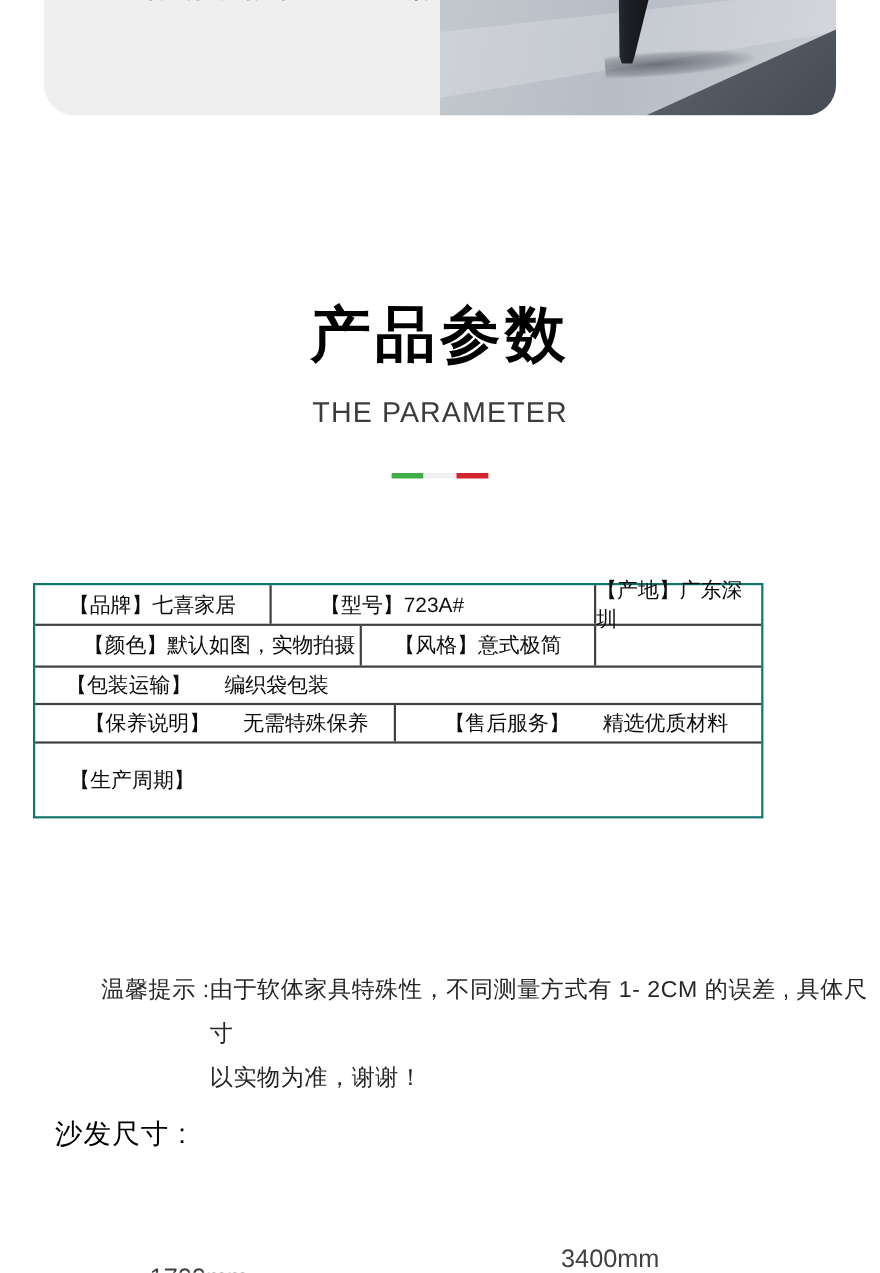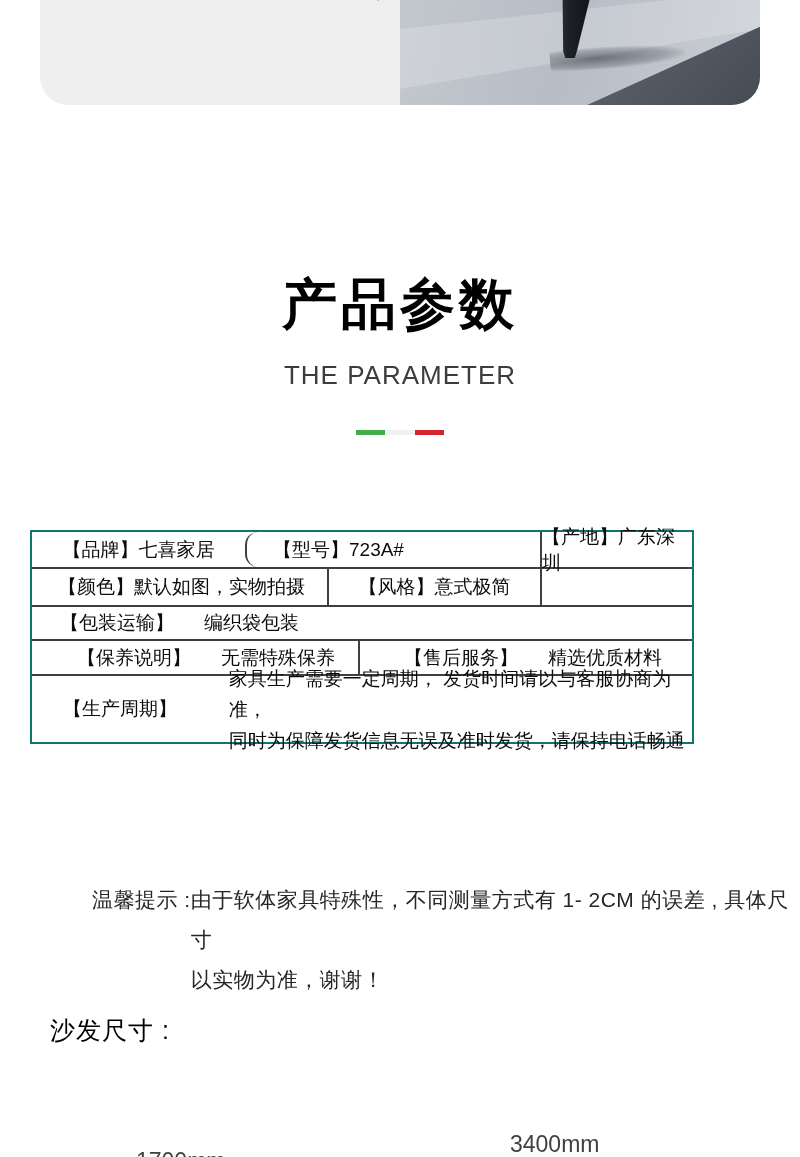--- a/index.html
+++ b/index.html
@@ -67,21 +67,21 @@
   .st-row{display:flex;align-items:center;border-top:2px solid #3f3f3f;box-sizing:border-box;}
   .st-row:first-child{border-top:none;}
   .st-cell{display:flex;align-items:center;height:100%;box-sizing:border-box;border-left:2px solid #3f3f3f;}
   .st-cell:first-child{border-left:none;}
   .r12{height:35px;}
   .row2{height:38px;}
   .row3{height:34px;}
   .row4{height:35px;}
   .row5{height:68px;align-items:flex-start;}
   .c1{width:213px;justify-content:center;}
-  .c2{width:295px;padding-left:26px;border-radius:13px;}
+  .c2{width:295px;padding-left:44px;}
   .c3{flex:1;justify-content:center;}
   .full{flex:1;padding-left:28px;}
   .half1{width:326px;padding-left:45px;}
   .half2{flex:1;padding-left:44px;}
   .gap{display:inline-block;width:30px;}
   .cycle-label{padding-left:31px;width:172px;display:flex;align-items:center;height:100%;}
   .cycle-lines{display:flex;flex-direction:column;justify-content:center;height:100%;line-height:31px;}
   
   .tip{
     position:absolute;left:64px;top:880px;display:flex;
@@ -143,24 +143,20 @@
         <span>无需特殊保养</span>
     </div>
     <div class="st-cell half2">
       <span>【售后服务】</span>
         <span class="gap"></span>
         <span>精选优质材料</span>
     </div>
   </div>
   <div class="st-row row5">
     <div class="cycle-label">【生产周期】</div>
-    <div class="cycle-lines">
-      <div>家具生产需要一定周期， 发货时间请以与客服协商为准，</div>
-      <div>同时为保障发货信息无误及准时发货，请保持电话畅通</div>
-    </div>
   </div>
 </div>
 
 <div class="tip">
   <div class="tip-label">温馨提示 :</div>
   <div>
     <div>由于软体家具特殊性，不同测量方式有 1- 2CM 的误差 , 具体尺寸</div>
     <div>以实物为准，谢谢！</div>
   </div>
 </div>

